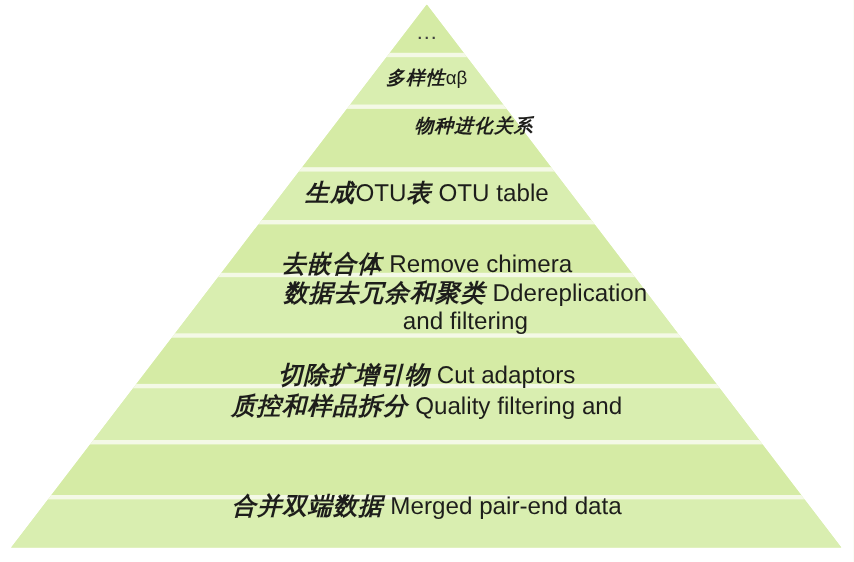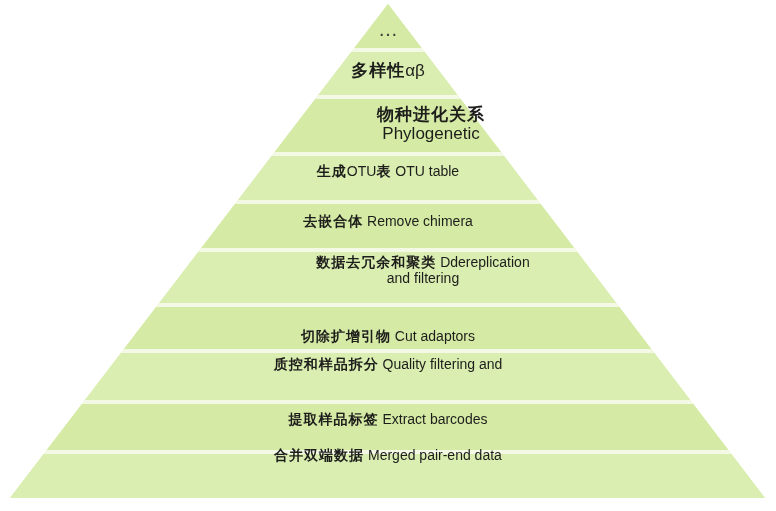--- a/index.html
+++ b/index.html
@@ -45,37 +45,38 @@
     color: #1d1d1b;
     line-height: 1.12;
     letter-spacing: 0.2px;
     font-family: "Liberation Sans", "DejaVu Sans", sans-serif;
     white-space: pre-line;
   }
 
   .band-label .cn {
     font-family: "DejaVu Serif", "Liberation Serif", serif;
     font-weight: 700;
+    font-style: italic;
     letter-spacing: 1px;
     text-align: right;
   }
 
   .band-label .en {
     font-family: "Liberation Sans", "DejaVu Sans", sans-serif;
     font-weight: 400;
     letter-spacing: 0;
   }
 
   .label-ellipsis {
     font-size: 20px;
     letter-spacing: 3px;
     color: #3f3f3f;
   }
   .size-md  { font-size: 17px; }
-  .size-lg  { font-size: 14px; }
+  .size-lg  { font-size: 22px; }
 </style>
 </head>
 <body>
 
 <div id="pyramid-figure">
 
   <svg id="pyramid-svg" viewBox="0 0 776 511">
     <defs>
       <clipPath id="pyramid-clip">
         <polygon id="pyramid-outline" points="388,4 765,498 10,498"></polygon>
@@ -105,23 +106,22 @@
           <rect x="0" y="349" width="776" height="4" fill="#f4f9e6"></rect>
           <rect x="0" y="400" width="776" height="4" fill="#f4f9e6"></rect>
           <rect x="0" y="450" width="776" height="4" fill="#f4f9e6"></rect>
         </g>
     </g>
   </svg>
 
   <div id="pyramid-labels">
       <div class="band-label label-ellipsis" style="top: 18px;"><span class="en">…</span></div>
       <div class="band-label size-md" style="top: 61px;"><span class="cn">多样性</span><span class="en">αβ</span></div>
-      <div class="band-label size-md" style="top: 105px; padding-left: 43px;"><span class="cn">物种进化关系</span><br><span class="en">Phylogenetic</span></div>
+      <div class="band-label size-md" style="top: 105px; padding-left: 43px;"><span class="cn">物种进化关系</span><br></div>
       <div class="band-label size-lg" style="top: 164px;"><span class="cn">生成</span><span class="en">OTU</span><span class="cn">表</span><span class="en"> OTU table</span></div>
-      <div class="band-label size-lg" style="top: 214px;"><span class="cn">去嵌合体</span><span class="en"> Remove chimera</span></div>
+      <div class="band-label size-lg" style="top: 228px;"><span class="cn">去嵌合体</span><span class="en"> Remove chimera</span></div>
       <div class="band-label size-lg" style="top: 255px; margin-left: 35px;"><span class="cn">数据去冗余和聚类</span><span class="en"> Ddereplication</span><br><span class="en">and filtering</span></div>
       <div class="band-label size-lg" style="top: 314px; margin-top: 15px;"><span class="cn">切除扩增引物</span><span class="en"> Cut adaptors</span></div>
       <div class="band-label size-lg" style="top: 357px;"><span class="cn">质控和样品拆分</span><span class="en"> Quality filtering and</span><br></div>
-      <div class="band-label size-lg" style="top: 412px;"><span class="cn">提取样品标签</span><span class="en"> Extract barcodes</span></div>
       <div class="band-label size-lg" style="top: 448px;"><span class="cn">合并双端数据</span><span class="en"> Merged pair-end data</span></div>
     </div>
 
 </div>
 
 </body></html>

